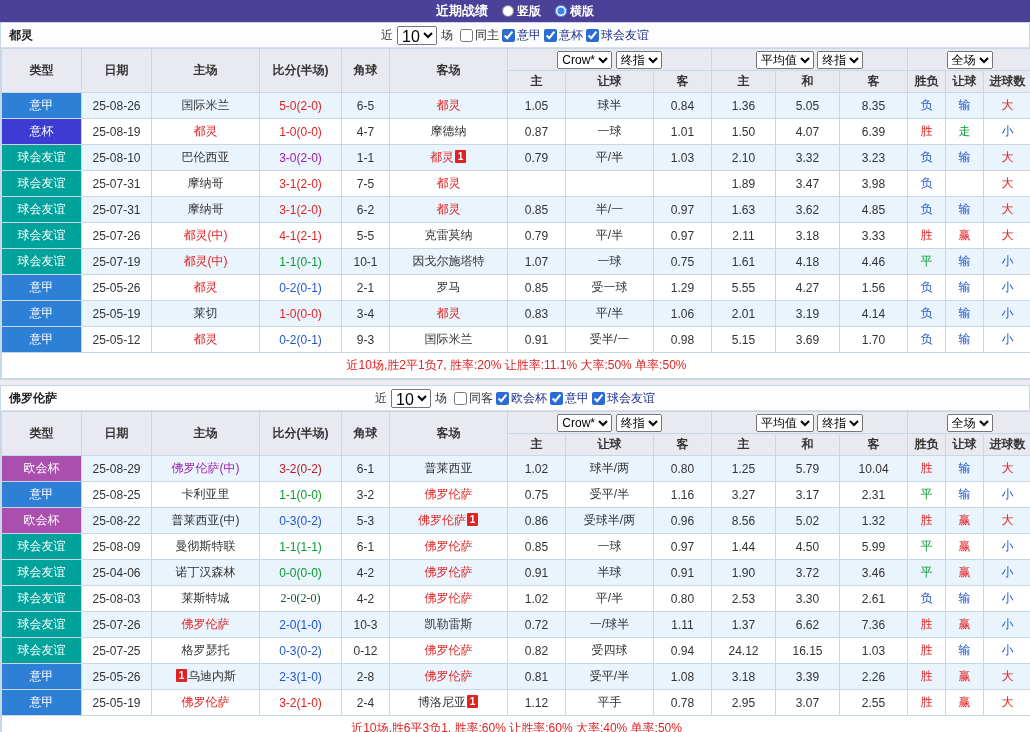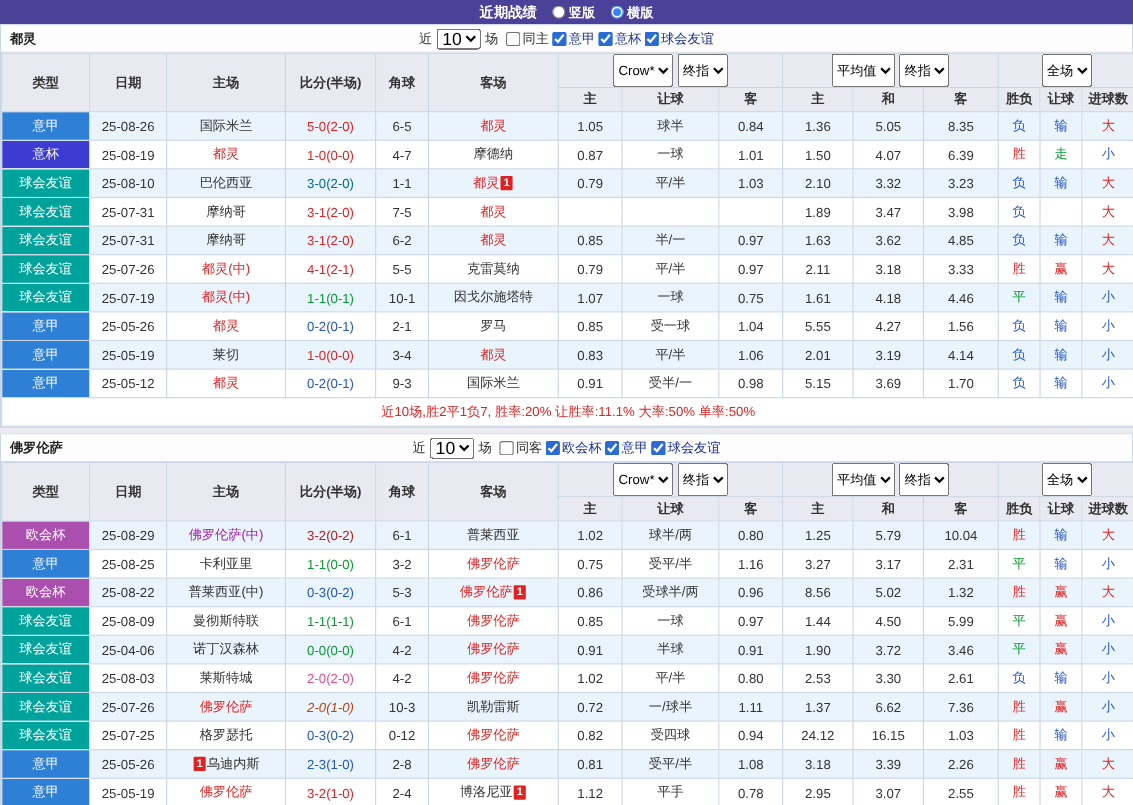--- a/index.html
+++ b/index.html
@@ -15,21 +15,21 @@
   .filter-row select{height:19px;font-size:16px;}
   .cbs{display:flex;align-items:center;}
   .cbs label{display:flex;align-items:center;margin-left:3px;cursor:pointer;}
   .cbs input{width:13px;height:13px;accent-color:#2b6cd4;margin:0 2px 0 0;}
   .cb-lg{color:#1a2f8f;}
   .cb-pl{color:#333;}
 
   table{border-collapse:collapse;table-layout:fixed;width:100%;}
   th,td{border:1px solid #c9d6e6;text-align:center;padding:0 2px;white-space:nowrap;overflow:hidden;}
   thead th{background:#e9e9f1;height:21px;font-weight:bold;color:#333;}
-  thead select{height:30px;font-size:12px;max-width:72px;}
+  thead select{height:18px;font-size:12px;max-width:72px;}
   tbody td{height:25px;}
   tbody tr:nth-child(odd) td{background:#e9f4fd;}
   tbody tr:nth-child(even) td{background:#fff;}
   td.type{color:#fff;}
   td.team .card{display:inline-block;min-width:11px;height:13px;line-height:13px;background:#e02222;color:#fff;font-size:10px;font-weight:bold;margin:0 1px;vertical-align:1px;border-radius:1px;}
   tfoot td{height:25px;background:#fff;color:#e02222;}
 </style>
 </head>
 <body>
 
@@ -154,21 +154,21 @@
           <td class="num">4.07</td>
           <td class="num">6.39</td>
           <td class="res" style="color: rgb(224, 34, 34);">胜</td>
           <td class="res" style="color: rgb(10, 154, 50);">走</td>
           <td class="res" style="color: rgb(34, 85, 204);">小</td>
         </tr>
         <tr>
           <td class="type" style="background: rgb(0, 163, 155);">球会友谊</td>
           <td>25-08-10</td>
           <td class="team"><span>巴伦西亚</span></td>
-          <td class="score" style="color: #0369a1;">3-0(2-0)</td>
+          <td class="score" style="color: #a21caf;">3-0(2-0)</td>
           <td>1-1</td>
           <td class="team"><span style="color: rgb(224, 34, 34);">都灵</span><span class="card">1</span></td>
           <td class="num">0.79</td>
           <td class="num">平/半</td>
           <td class="num">1.03</td>
           <td class="num">2.10</td>
           <td class="num">3.32</td>
           <td class="num">3.23</td>
           <td class="res" style="color: rgb(34, 85, 204);">负</td>
           <td class="res" style="color: rgb(34, 85, 204);">输</td>
@@ -244,21 +244,21 @@
         </tr>
         <tr>
           <td class="type" style="background: rgb(46, 127, 214);">意甲</td>
           <td>25-05-26</td>
           <td class="team"><span style="color: rgb(224, 34, 34);">都灵</span></td>
           <td class="score" style="color: rgb(34, 85, 204);">0-2(0-1)</td>
           <td>2-1</td>
           <td class="team"><span>罗马</span></td>
           <td class="num">0.85</td>
           <td class="num">受一球</td>
-          <td class="num">1.04</td>
+          <td class="num">1.29</td>
           <td class="num">5.55</td>
           <td class="num">4.27</td>
           <td class="num">1.56</td>
           <td class="res" style="color: rgb(34, 85, 204);">负</td>
           <td class="res" style="color: rgb(34, 85, 204);">输</td>
           <td class="res" style="color: rgb(34, 85, 204);">小</td>
         </tr>
         <tr>
           <td class="type" style="background: rgb(46, 127, 214);">意甲</td>
           <td>25-05-19</td>
@@ -462,38 +462,38 @@
           <td class="num">3.72</td>
           <td class="num">3.46</td>
           <td class="res" style="color: rgb(10, 154, 50);">平</td>
           <td class="res" style="color: rgb(224, 34, 34);">赢</td>
           <td class="res" style="color: rgb(34, 85, 204);">小</td>
         </tr>
         <tr>
           <td class="type" style="background: rgb(0, 163, 155);">球会友谊</td>
           <td>25-08-03</td>
           <td class="team"><span>莱斯特城</span></td>
-          <td class="score" style="color: #ec4899;">2-0(2-0)</td>
+          <td class="score" style="color: #14532d; font-family: Liberation Serif, serif;">2-0(2-0)</td>
           <td>4-2</td>
           <td class="team"><span style="color: rgb(224, 34, 34);">佛罗伦萨</span></td>
           <td class="num">1.02</td>
           <td class="num">平/半</td>
           <td class="num">0.80</td>
           <td class="num">2.53</td>
           <td class="num">3.30</td>
           <td class="num">2.61</td>
           <td class="res" style="color: rgb(34, 85, 204);">负</td>
           <td class="res" style="color: rgb(34, 85, 204);">输</td>
           <td class="res" style="color: rgb(34, 85, 204);">小</td>
         </tr>
         <tr>
           <td class="type" style="background: rgb(0, 163, 155);">球会友谊</td>
           <td>25-07-26</td>
           <td class="team"><span style="color: rgb(224, 34, 34);">佛罗伦萨</span></td>
-          <td class="score" style="color: #c2410c; font-style: italic;">2-0(1-0)</td>
+          <td class="score" style="color: #1d4ed8;">2-0(1-0)</td>
           <td>10-3</td>
           <td class="team"><span>凯勒雷斯</span></td>
           <td class="num">0.72</td>
           <td class="num">一/球半</td>
           <td class="num">1.11</td>
           <td class="num">1.37</td>
           <td class="num">6.62</td>
           <td class="num">7.36</td>
           <td class="res" style="color: rgb(224, 34, 34);">胜</td>
           <td class="res" style="color: rgb(224, 34, 34);">赢</td>

